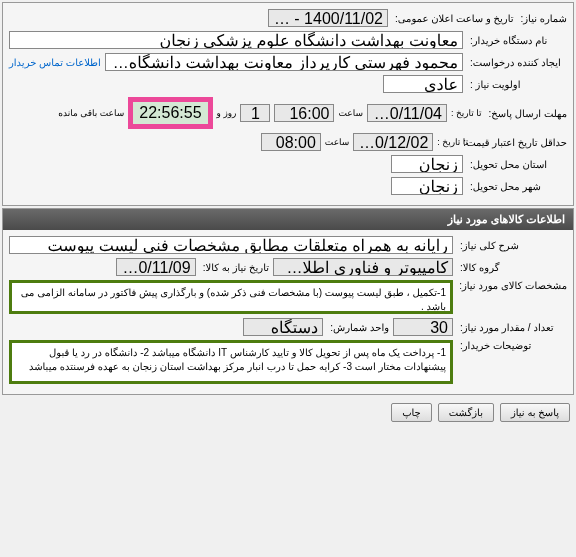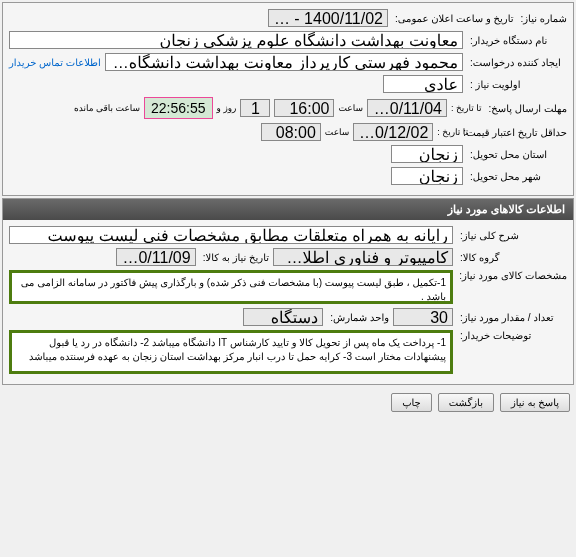--- a/index.html
+++ b/index.html
@@ -6,21 +6,21 @@
 body { font-family: Tahoma, Arial, sans-serif; font-size: 11px; background: #f0f0f0; width: 576px; direction: rtl; }
 .panel { border: 1px solid #999; margin: 2px; background: #fff; }
 .panel-header { background: linear-gradient(to bottom, #6a6a6a, #4a4a4a); color: #fff; padding: 4px 8px; font-size: 11px; font-weight: bold; }
 .panel-body { padding: 6px; background: #f5f5f5; }
 .row { display: flex; align-items: center; margin-bottom: 4px; gap: 4px; flex-wrap: nowrap; }
 .label { text-align: left; font-size: 10px; white-space: nowrap; padding-left: 3px; }
 .field { background: #fff; border: 1px solid #888; padding: 2px 4px; font-size: 16px; height: 18px; line-height: 14px; overflow: hidden; text-overflow: ellipsis; white-space: nowrap; }
 .field-gray { background: #e8e8e8; }
 .textarea { background: #fff; border: 3px solid #4d7c0f; padding: 3px 4px; font-size: 10px; line-height: 14px; overflow: hidden; }
 .link { color: #0066cc; cursor: pointer; font-size: 10px; }
-.countdown { background: #d4e8d4; border: 1px solid #ec4899; padding: 2px 6px; font-size: 14px; white-space: nowrap; }
+.countdown { background: #d4e8d4; border: 5px solid #ec4899; padding: 2px 6px; font-size: 16px; white-space: nowrap; }
 .btn { background: linear-gradient(to bottom, #f8f8f8, #ddd); border: 1px solid #888; padding: 3px 10px; font-size: 10px; cursor: pointer; border-radius: 2px; }
 .btn-row { display: flex; gap: 6px; justify-content: flex-start; padding: 6px; }
 .w-80 { width: 80px; } .w-90 { width: 72px; } .w-100 { width: 100px; } .w-110 { width: 110px; }
 .w-50 { width: 60px; } .w-30 { width: 30px; }
 .flex1 { flex: 1; min-width: 0; }
 .small-txt { font-size: 9px; white-space: nowrap; }
 </style>
 </head>
 <body>
 

